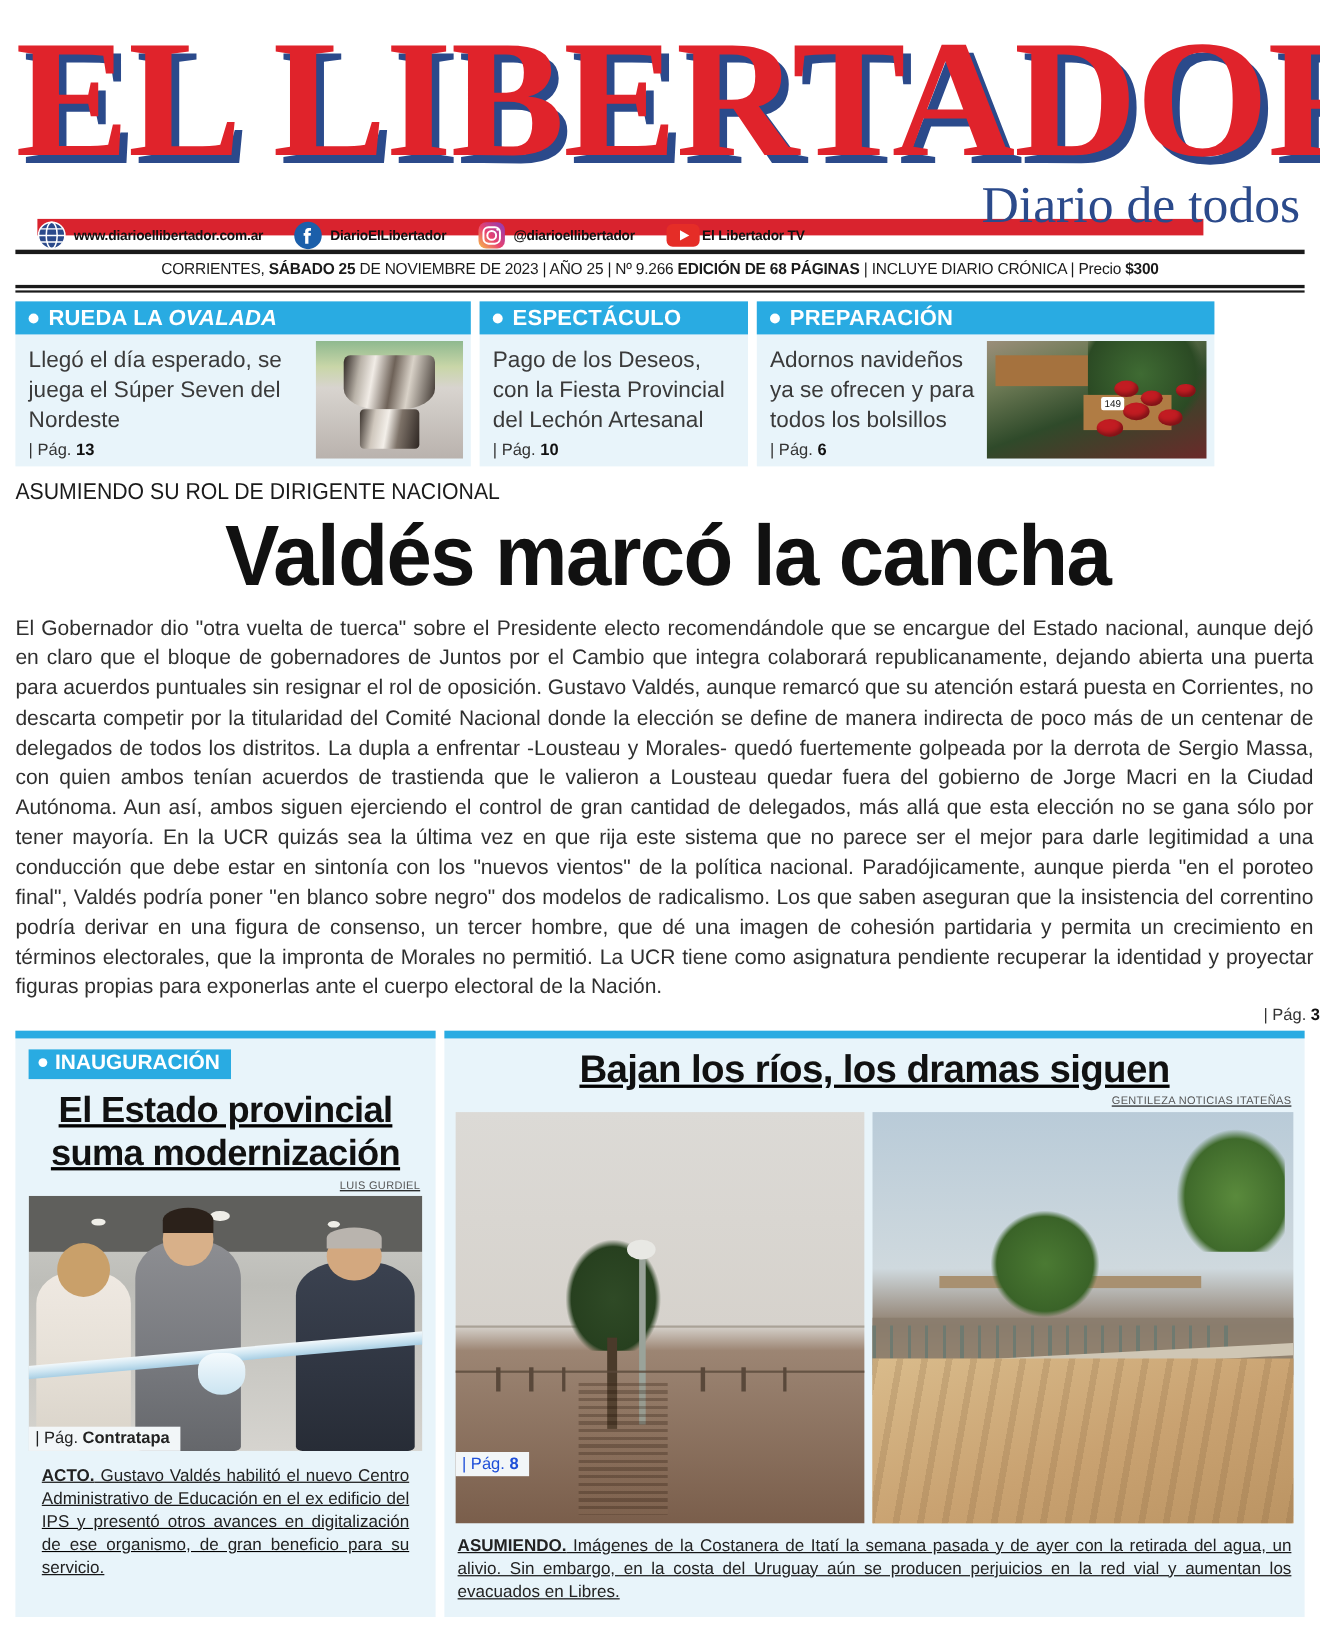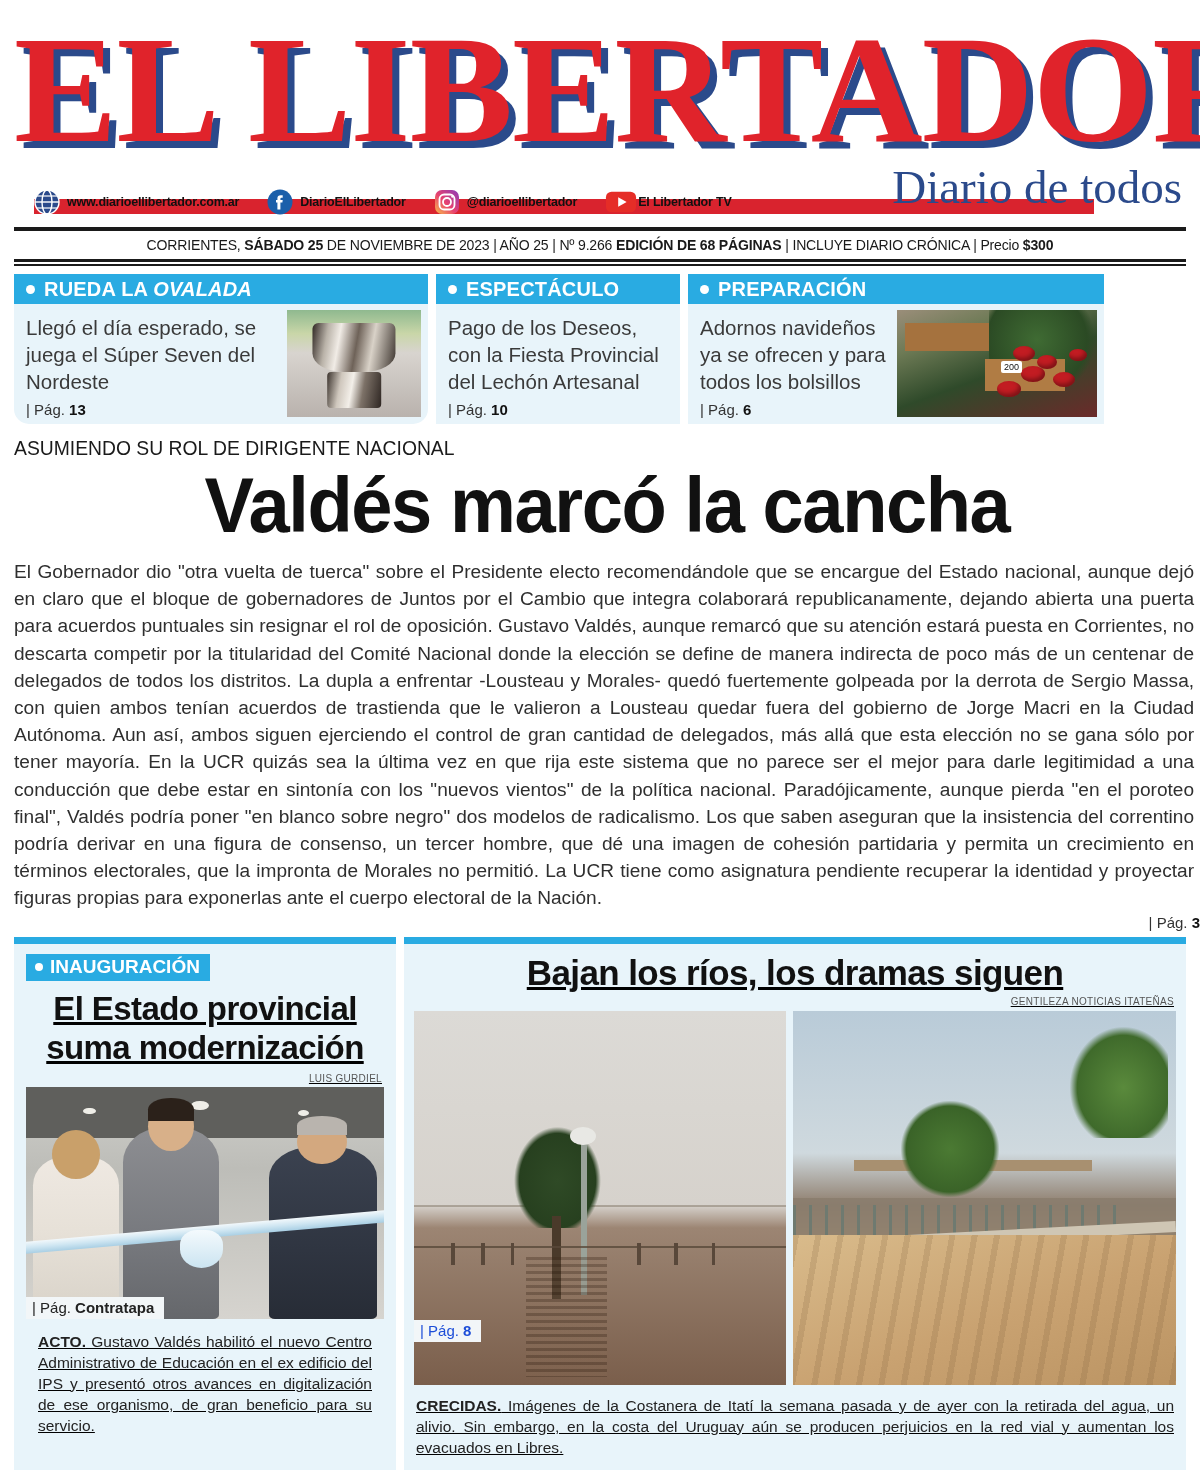--- a/index.html
+++ b/index.html
@@ -26,21 +26,21 @@
     transform-origin: left center;
   }
   .logo-shadow { color:#2b4a8b; left: 7px; top: 7px; }
   .logo-main { color:#e0232b; }
 
   .social-row { position:relative; height: 46px; margin-top: 2px; }
   .social-bar-bg {
     position:absolute; left:20px; top: 24px; width: 1060px; height: 15px;
     background:#d9232e;
   }
-  .social-items { position:absolute; left:20px; top:4px; display:flex; align-items:center; gap:0; height:46px; }
+  .social-items { position:absolute; left:20px; top:16px; display:flex; align-items:center; gap:0; height:46px; }
   .soc { display:flex; align-items:center; gap:7px; margin-right: 28px; position:relative; z-index:2; }
   .soc-label { font-size: 12.5px; font-weight:700; color:#111; letter-spacing:-0.2px; white-space:nowrap; }
   .ic { width:26px; height:26px; display:block; flex:0 0 26px; }
 
   .tagline {
     position:absolute; right: 18px; top: 160px;
     font-family: "Liberation Serif", serif;
     font-size: 47px; color:#2b4a8b; font-weight:400;
     letter-spacing: 0px; white-space:nowrap;
   }
@@ -52,21 +52,21 @@
     transform: scaleX(0.97);
   }
   .dateline b { font-weight: 700; }
   .rule-double { margin: 0 14px; }
   .rule-double .r1 { height:3px; background:#1a1a1a; }
   .rule-double .r2 { height:2px; background:#1a1a1a; margin-top:2px; }
 
   
   .teasers { display:flex; gap:8px; padding: 8px 14px 0 14px; }
   .teaser { background:#e8f4fa; position:relative; display:flex; flex-direction:column; }
-  .t1 { width: 414px; border-radius: 15px; }
+  .t1 { width: 414px; }
   .t2 { width: 244px; }
   .t3 { width: 416px; }
   .teaser-head { background:#29abe2; height: 30px; display:flex; align-items:center; padding-left:12px; }
   .teaser-head .dot { width:9px; height:9px; border-radius:50%; background:#fff; margin-right:9px; flex:0 0 9px;}
   .teaser-head .kick { color:#fff; font-size:20px; font-weight:700; letter-spacing:0.2px; white-space:nowrap; }
   .teaser-head .kick i { font-style: italic; }
   .teaser-body { display:flex; flex:1; }
   .teaser-text { padding: 10px 10px 6px 12px; flex:1; display:flex; flex-direction:column; }
   .teaser-text p { font-size: 20.5px; line-height: 27px; color:#3a3a3a; font-weight:400; }
   .teaser-page { margin-top:auto; padding-top: 6px; font-size:15px; color:#333; }
@@ -339,21 +339,21 @@
           <div class="ph-xmas">
             <div class="tree"></div>
             <div class="box b1"></div>
             <div class="box b2"></div>
             <div class="ball" style="left:58%;top:34%;width:11%;height:14%"></div>
             <div class="ball" style="left:70%;top:42%;width:10%;height:13%"></div>
             <div class="ball" style="left:62%;top:52%;width:12%;height:15%"></div>
             <div class="ball" style="left:78%;top:58%;width:11%;height:14%"></div>
             <div class="ball" style="left:50%;top:66%;width:12%;height:15%"></div>
             <div class="ball" style="left:86%;top:36%;width:9%;height:12%"></div>
-            <div class="tag">200</div>
+            <div class="tag">149</div>
           </div>
         </div>
       </div>
     </div>
   </div>
 
   <div class="lead">
     <div class="lead-kicker">ASUMIENDO SU ROL DE DIRIGENTE NACIONAL</div>
     <div class="lead-title">Valdés marcó la cancha</div>
     <div class="lead-body">El Gobernador dio "otra vuelta de tuerca" sobre el Presidente electo recomendándole que se encargue del Estado nacional, aunque dejó en claro que el bloque de gobernadores de Juntos por el Cambio que integra colaborará republicanamente, dejando abierta una puerta para acuerdos puntuales sin resignar el rol de oposición. Gustavo Valdés, aunque remarcó que su atención estará puesta en Corrientes, no descarta competir por la titularidad del Comité Nacional donde la elección se define de manera indirecta de poco más de un centenar de delegados de todos los distritos. La dupla a enfrentar -Lousteau y Morales- quedó fuertemente golpeada por la derrota de Sergio Massa, con quien ambos tenían acuerdos de trastienda que le valieron a Lousteau quedar fuera del gobierno de Jorge Macri en la Ciudad Autónoma. Aun así, ambos siguen ejerciendo el control de gran cantidad de delegados, más allá que esta elección no se gana sólo por tener mayoría. En la UCR quizás sea la última vez en que rija este sistema que no parece ser el mejor para darle legitimidad a una conducción que debe estar en sintonía con los "nuevos vientos" de la política nacional. Paradójicamente, aunque pierda "en el poroteo final", Valdés podría poner "en blanco sobre negro" dos modelos de radicalismo. Los que saben aseguran que la insistencia del correntino podría derivar en una figura de consenso, un tercer hombre, que dé una imagen de cohesión partidaria y permita un crecimiento en términos electorales, que la impronta de Morales no permitió. La UCR tiene como asignatura pendiente recuperar la identidad y proyectar figuras propias para exponerlas ante el cuerpo electoral de la Nación.</div>
@@ -433,18 +433,18 @@
             <div class="perg"></div>
             <div class="fence"></div>
             <div class="treeA"></div>
             <div class="treeB"></div>
             <div class="curb"></div>
             <div class="sand"></div>
           </div>
         </div>
       </div>
       <div class="br-caption">
-        <b>CRECIDAS.</b><span> Imágenes de la Costanera de Itatí la semana pasada y de ayer con la retirada del agua, un alivio. Sin embargo, en la costa del Uruguay aún se producen perjuicios en la red vial y aumentan los evacuados en Libres.</span>
+        <b>ASUMIENDO.</b><span> Imágenes de la Costanera de Itatí la semana pasada y de ayer con la retirada del agua, un alivio. Sin embargo, en la costa del Uruguay aún se producen perjuicios en la red vial y aumentan los evacuados en Libres.</span>
       </div>
     </div>
   </div>
 
 </div>
 
 </body></html>

